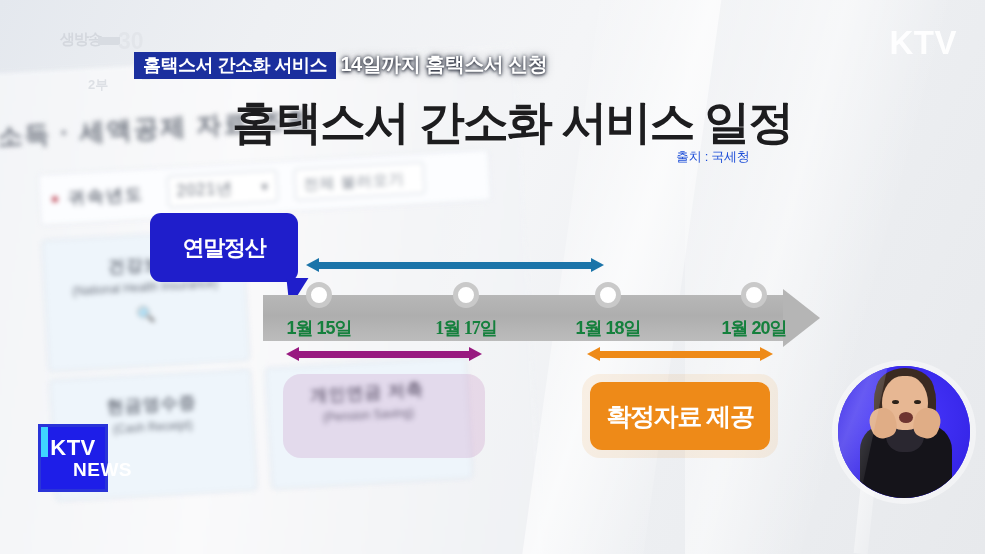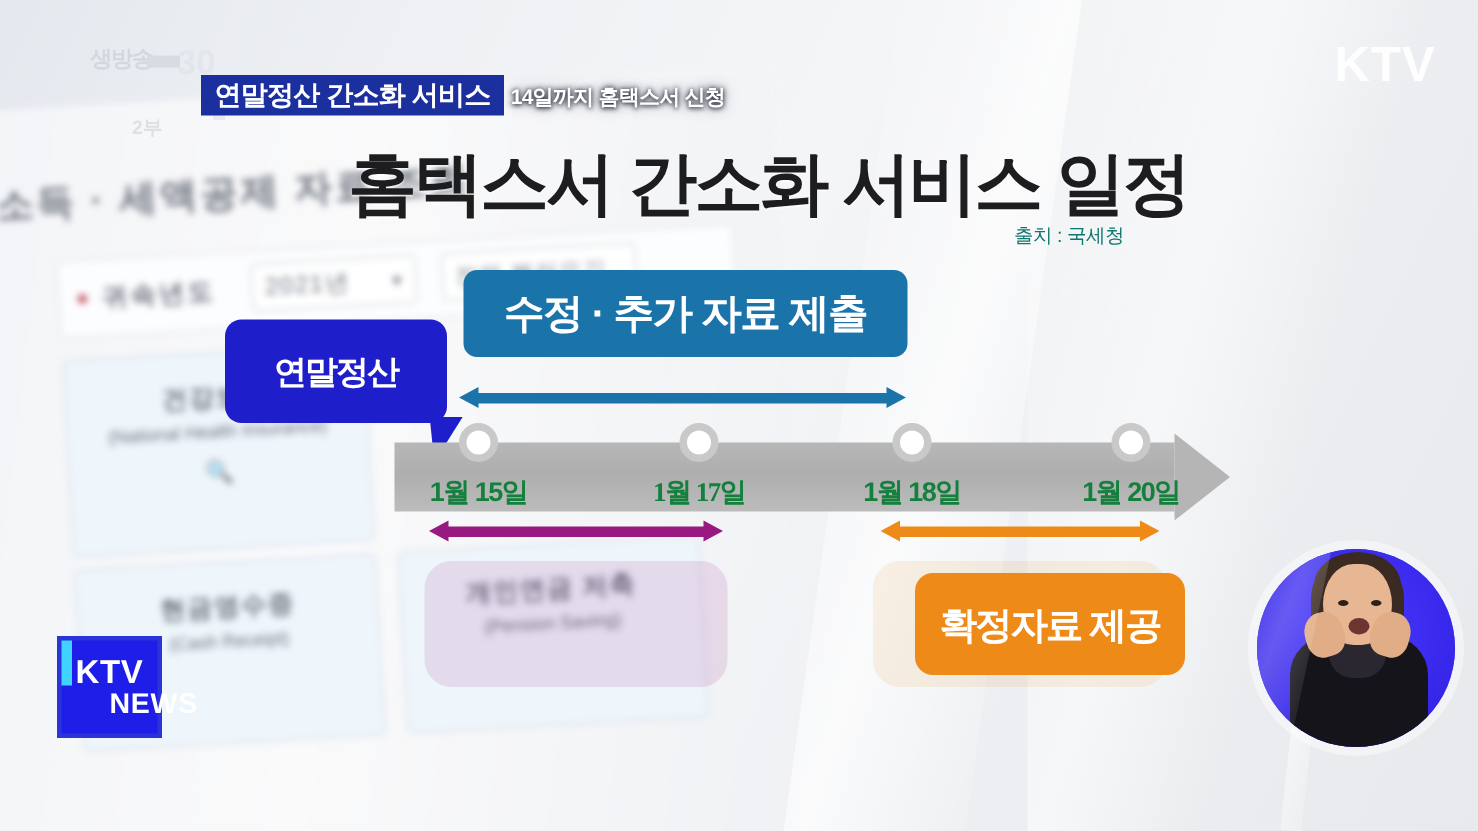--- a/index.html
+++ b/index.html
@@ -53,31 +53,31 @@
     text-shadow:0 1px 2px rgba(120,126,136,.35);}
   .pl-cross{position:absolute;left:104px;top:28px;width:24px;height:24px;}
   .pl-cross:before{content:"";position:absolute;left:8px;top:0;width:8px;height:24px;background:#dfe2e7;}
   .pl-cross:after{content:"";position:absolute;left:0;top:8px;width:24px;height:8px;background:#dfe2e7;}
   .pl-sub{position:absolute;left:58px;top:48px;font-size:13px;font-weight:700;color:#cfd3da;}
 
   
   .head{position:absolute;left:134px;top:33px;}
   .head-top{display:inline-block;background:#1b2f9e;color:#fff;font-size:18px;font-weight:800;
     padding:3px 9px 4px;letter-spacing:-.5px;line-height:20px;}
-  .head-bot{margin-top:20px;display:inline-block;color:#ffffff;font-size:14px;font-weight:800;
+  .head-bot{margin-top:20px;display:inline-block;color:#ffffff;font-size:20px;font-weight:800;
     letter-spacing:-.5px;line-height:23px;text-shadow:0 0 4px rgba(40,45,60,.85),0 1px 3px rgba(30,35,50,.9),0 0 9px rgba(40,45,60,.5);}
 
   
   .ktv-wm{position:absolute;right:28px;top:24px;font-size:33px;font-weight:800;color:rgba(255,255,255,.93);
     letter-spacing:.5px;}
 
   
   .main-title{position:absolute;left:232px;top:92px;font-size:46px;font-weight:800;color:#1d1d1f;
     letter-spacing:-2px;white-space:nowrap;text-shadow:0 1px 1px rgba(255,255,255,.6);}
-  .source{position:absolute;left:676px;top:148px;font-size:13px;color:#0f766e;letter-spacing:-.3px;}
+  .source{position:absolute;left:676px;top:148px;font-size:13px;color:#1d4ed8;letter-spacing:-.3px;}
 
   
   .blue-box{position:absolute;left:309px;top:180px;width:296px;height:58px;background:#1b74a9;
     border-radius:9px;display:flex;align-items:center;justify-content:center;}
   .blue-box span{color:#fff;font-size:27px;font-weight:800;letter-spacing:-1px;}
 
   .callout{position:absolute;left:150px;top:213px;width:148px;height:69px;background:#1f1ecb;
     border-radius:11px;display:flex;align-items:center;justify-content:center;flex-direction:column;}
   .callout span{color:#fff;font-size:22px;font-weight:800;letter-spacing:-1.3px;line-height:28px;}
   .callout:after{content:"";position:absolute;left:138px;bottom:-26px;width:0;height:0;
@@ -117,21 +117,21 @@
   .date{position:absolute;top:21px;font-size:18px;font-weight:700;color:#15803d;
     letter-spacing:-1px;white-space:nowrap;transform:translateX(-50%);}
 
   .mag-box{position:absolute;left:291px;top:382px;width:186px;height:68px;background:#981a80;
     border-radius:12px;display:flex;align-items:center;justify-content:center;flex-direction:column;}
   .mag-box span{color:#fff;font-size:24px;font-weight:800;letter-spacing:-1.4px;line-height:30px;}
   .mag-glow{position:absolute;left:283px;top:374px;width:202px;height:84px;border-radius:18px;
     background:rgba(152,26,128,.12);}
 
   .org-box{position:absolute;left:590px;top:382px;width:180px;height:68px;background:#ee8a18;
-    border-radius:12px;display:flex;align-items:center;justify-content:center;margin-left:20px;}
+    border-radius:12px;display:flex;align-items:center;justify-content:center;}
   .org-box span{color:#fff;font-size:25px;font-weight:800;letter-spacing:-1.4px;}
   .org-glow{position:absolute;left:582px;top:374px;width:196px;height:84px;border-radius:18px;
     background:rgba(238,138,24,.10);}
 
   
   .ktv-news{position:absolute;left:38px;top:424px;width:70px;height:68px;background:#1e1ee8;
     border:3px solid #2a34d8;box-sizing:border-box;}
   .ktv-news .edge{position:absolute;left:0;top:0;width:7px;height:30px;background:#3fd4ff;}
   .ktv-news .k{position:absolute;left:0;right:0;top:8px;text-align:center;color:#fff;font-size:22px;font-weight:700;letter-spacing:.5px;}
   .ktv-news .n{position:absolute;left:0;right:0;top:32px;text-align:center;color:#fff;font-size:19px;font-weight:600;letter-spacing:.5px;margin-left:32px;}
@@ -208,32 +208,29 @@
 
   <div class="prog-logo">
     <div class="pl-live">생방송</div>
     <div class="pl-bar"></div>
     <div class="pl-30">30</div>
     <div class="pl-cross"></div>
     <div class="pl-sub">2부</div>
   </div>
 
   <div class="head">
-    <div class="head-top">연말정산 간소화 서비스</div>
+    <div class="head-top">홈택스서 간소화 서비스</div>
     <div class="head-bot">14일까지 홈택스서 신청</div>
   </div>
 
   <div class="ktv-wm">KTV</div>
 
   <div class="main-title">홈택스서 간소화 서비스 일정</div>
   <div class="source">출치 : 국세청</div>
 
-  <div class="blue-box">
-    <span>수정 · 추가 자료 제출</span>
-  </div>
 
   <div class="callout">
     <span>연말정산</span>
   </div>
 
   <div class="arrow arrow-blue">
     <div class="hl"></div>
     <div class="shaft"></div>
     <div class="hr"></div>
   </div>

